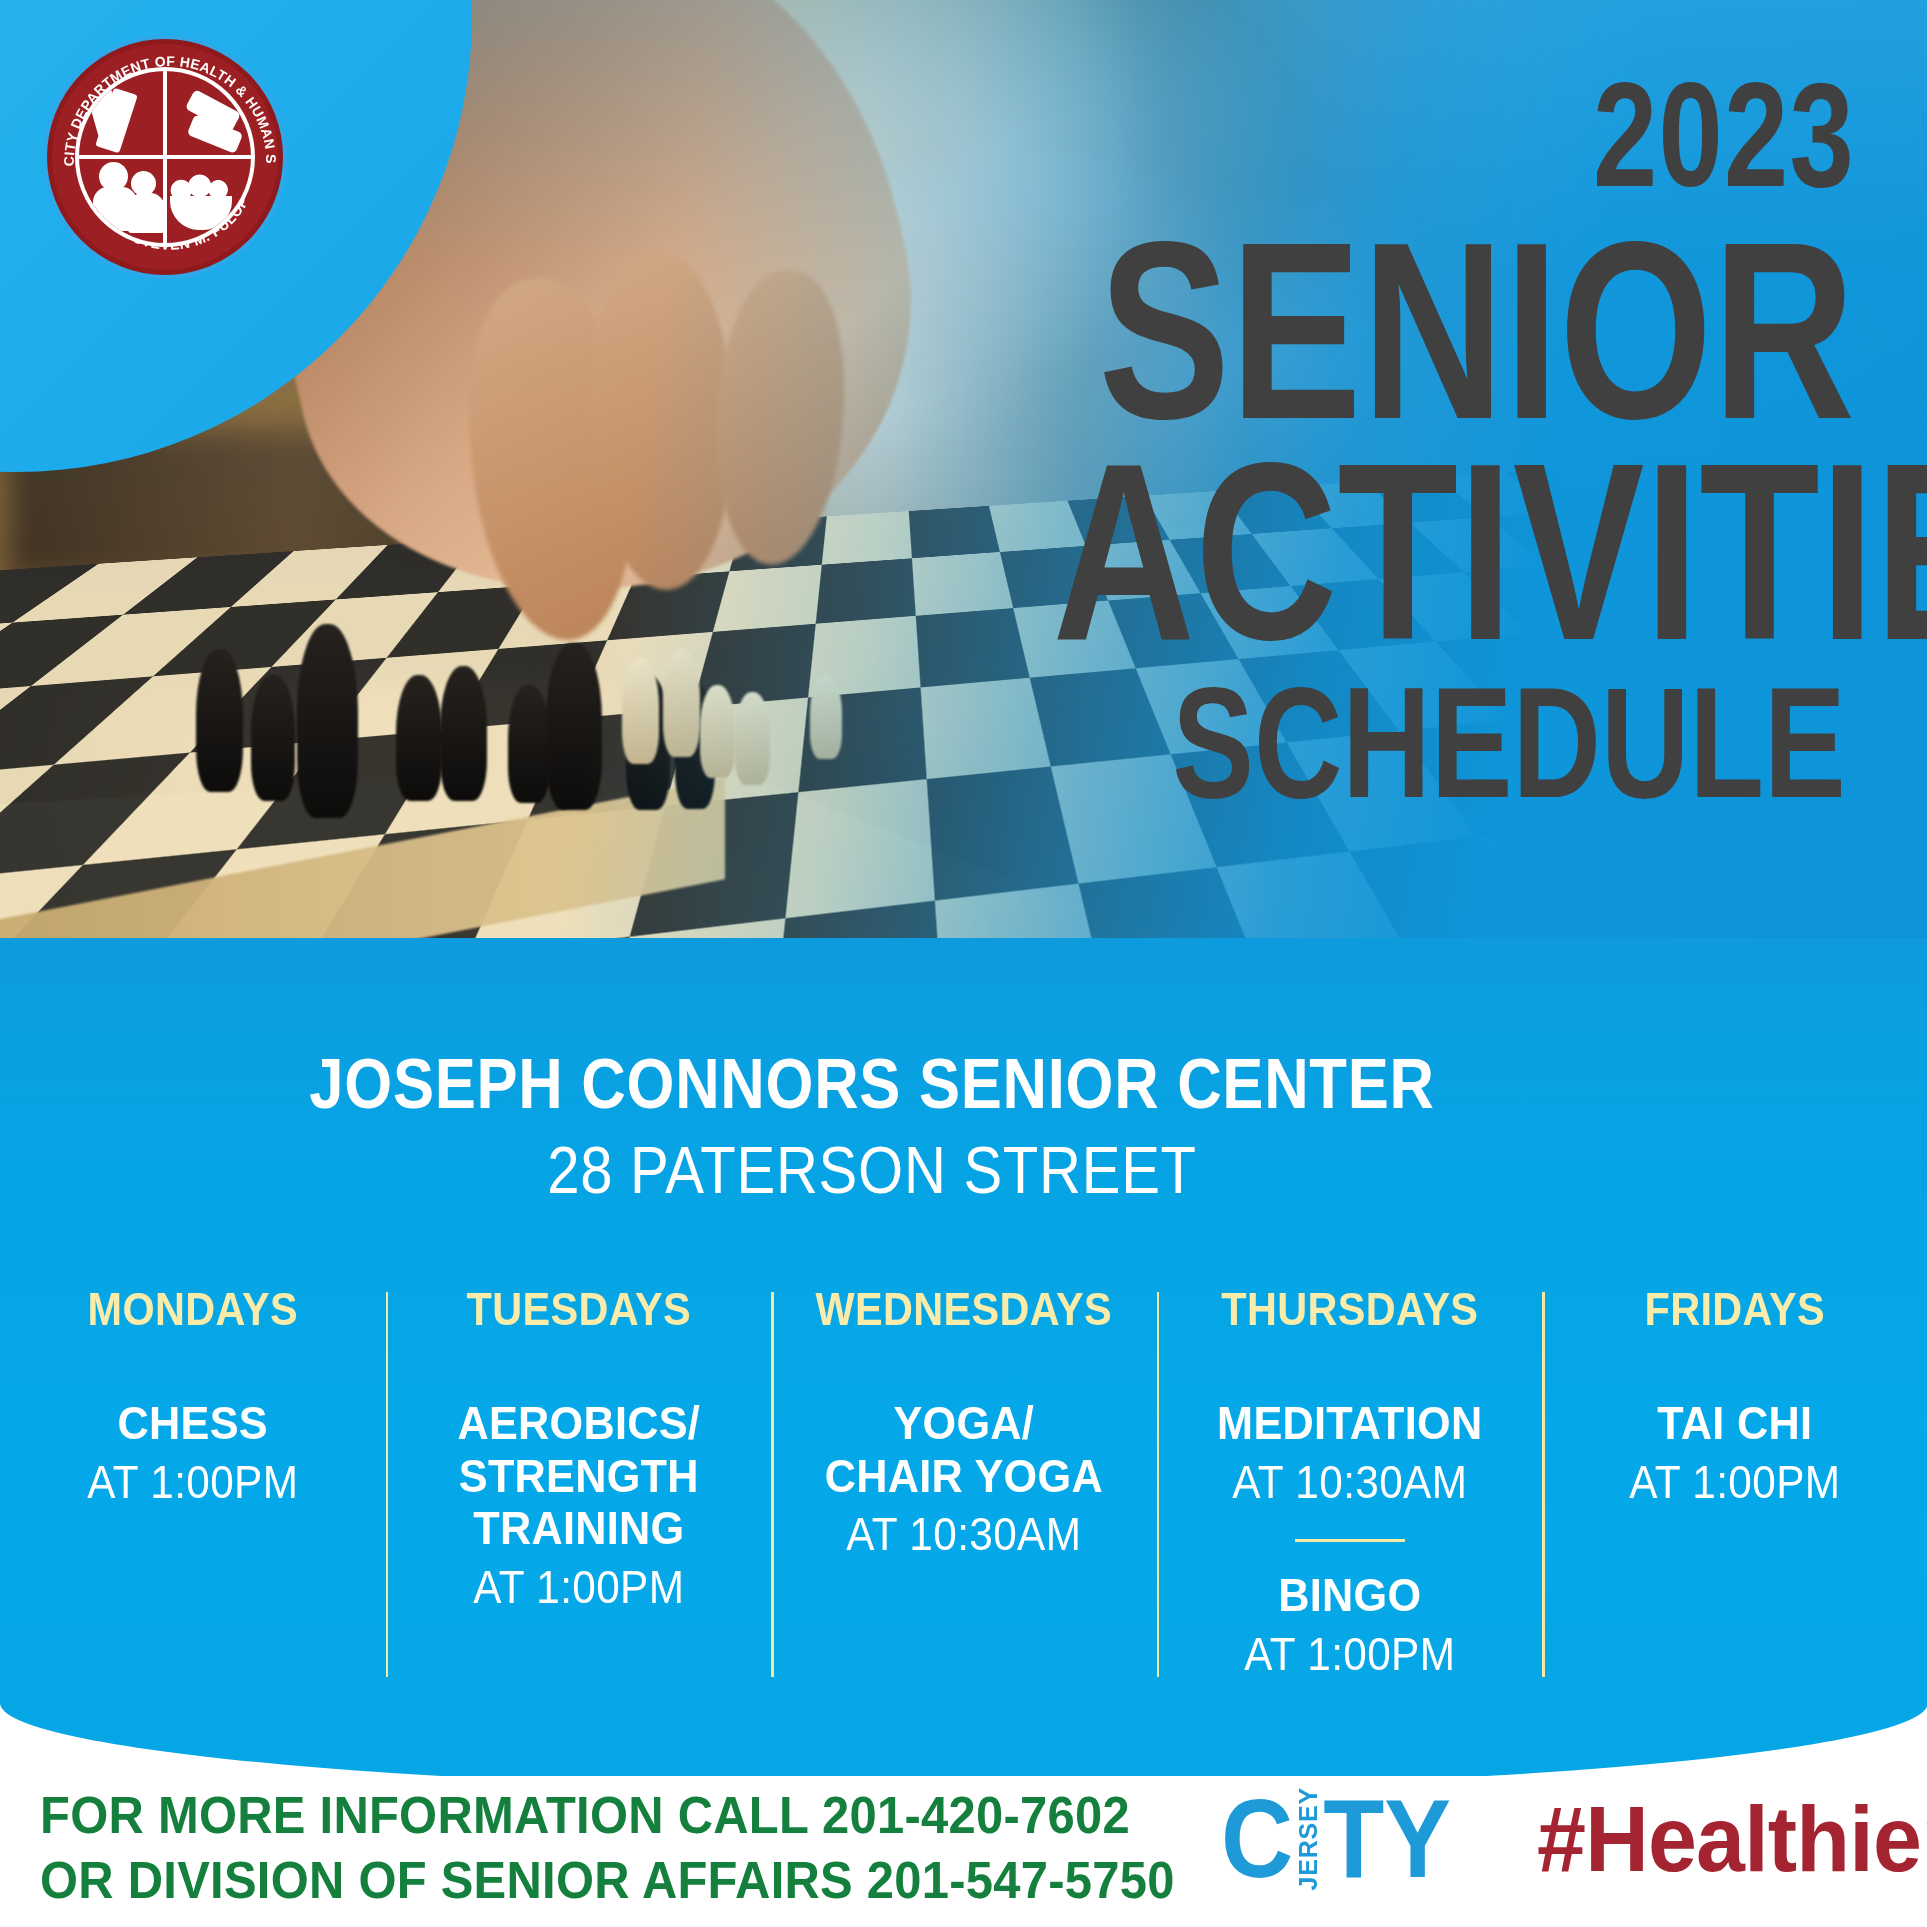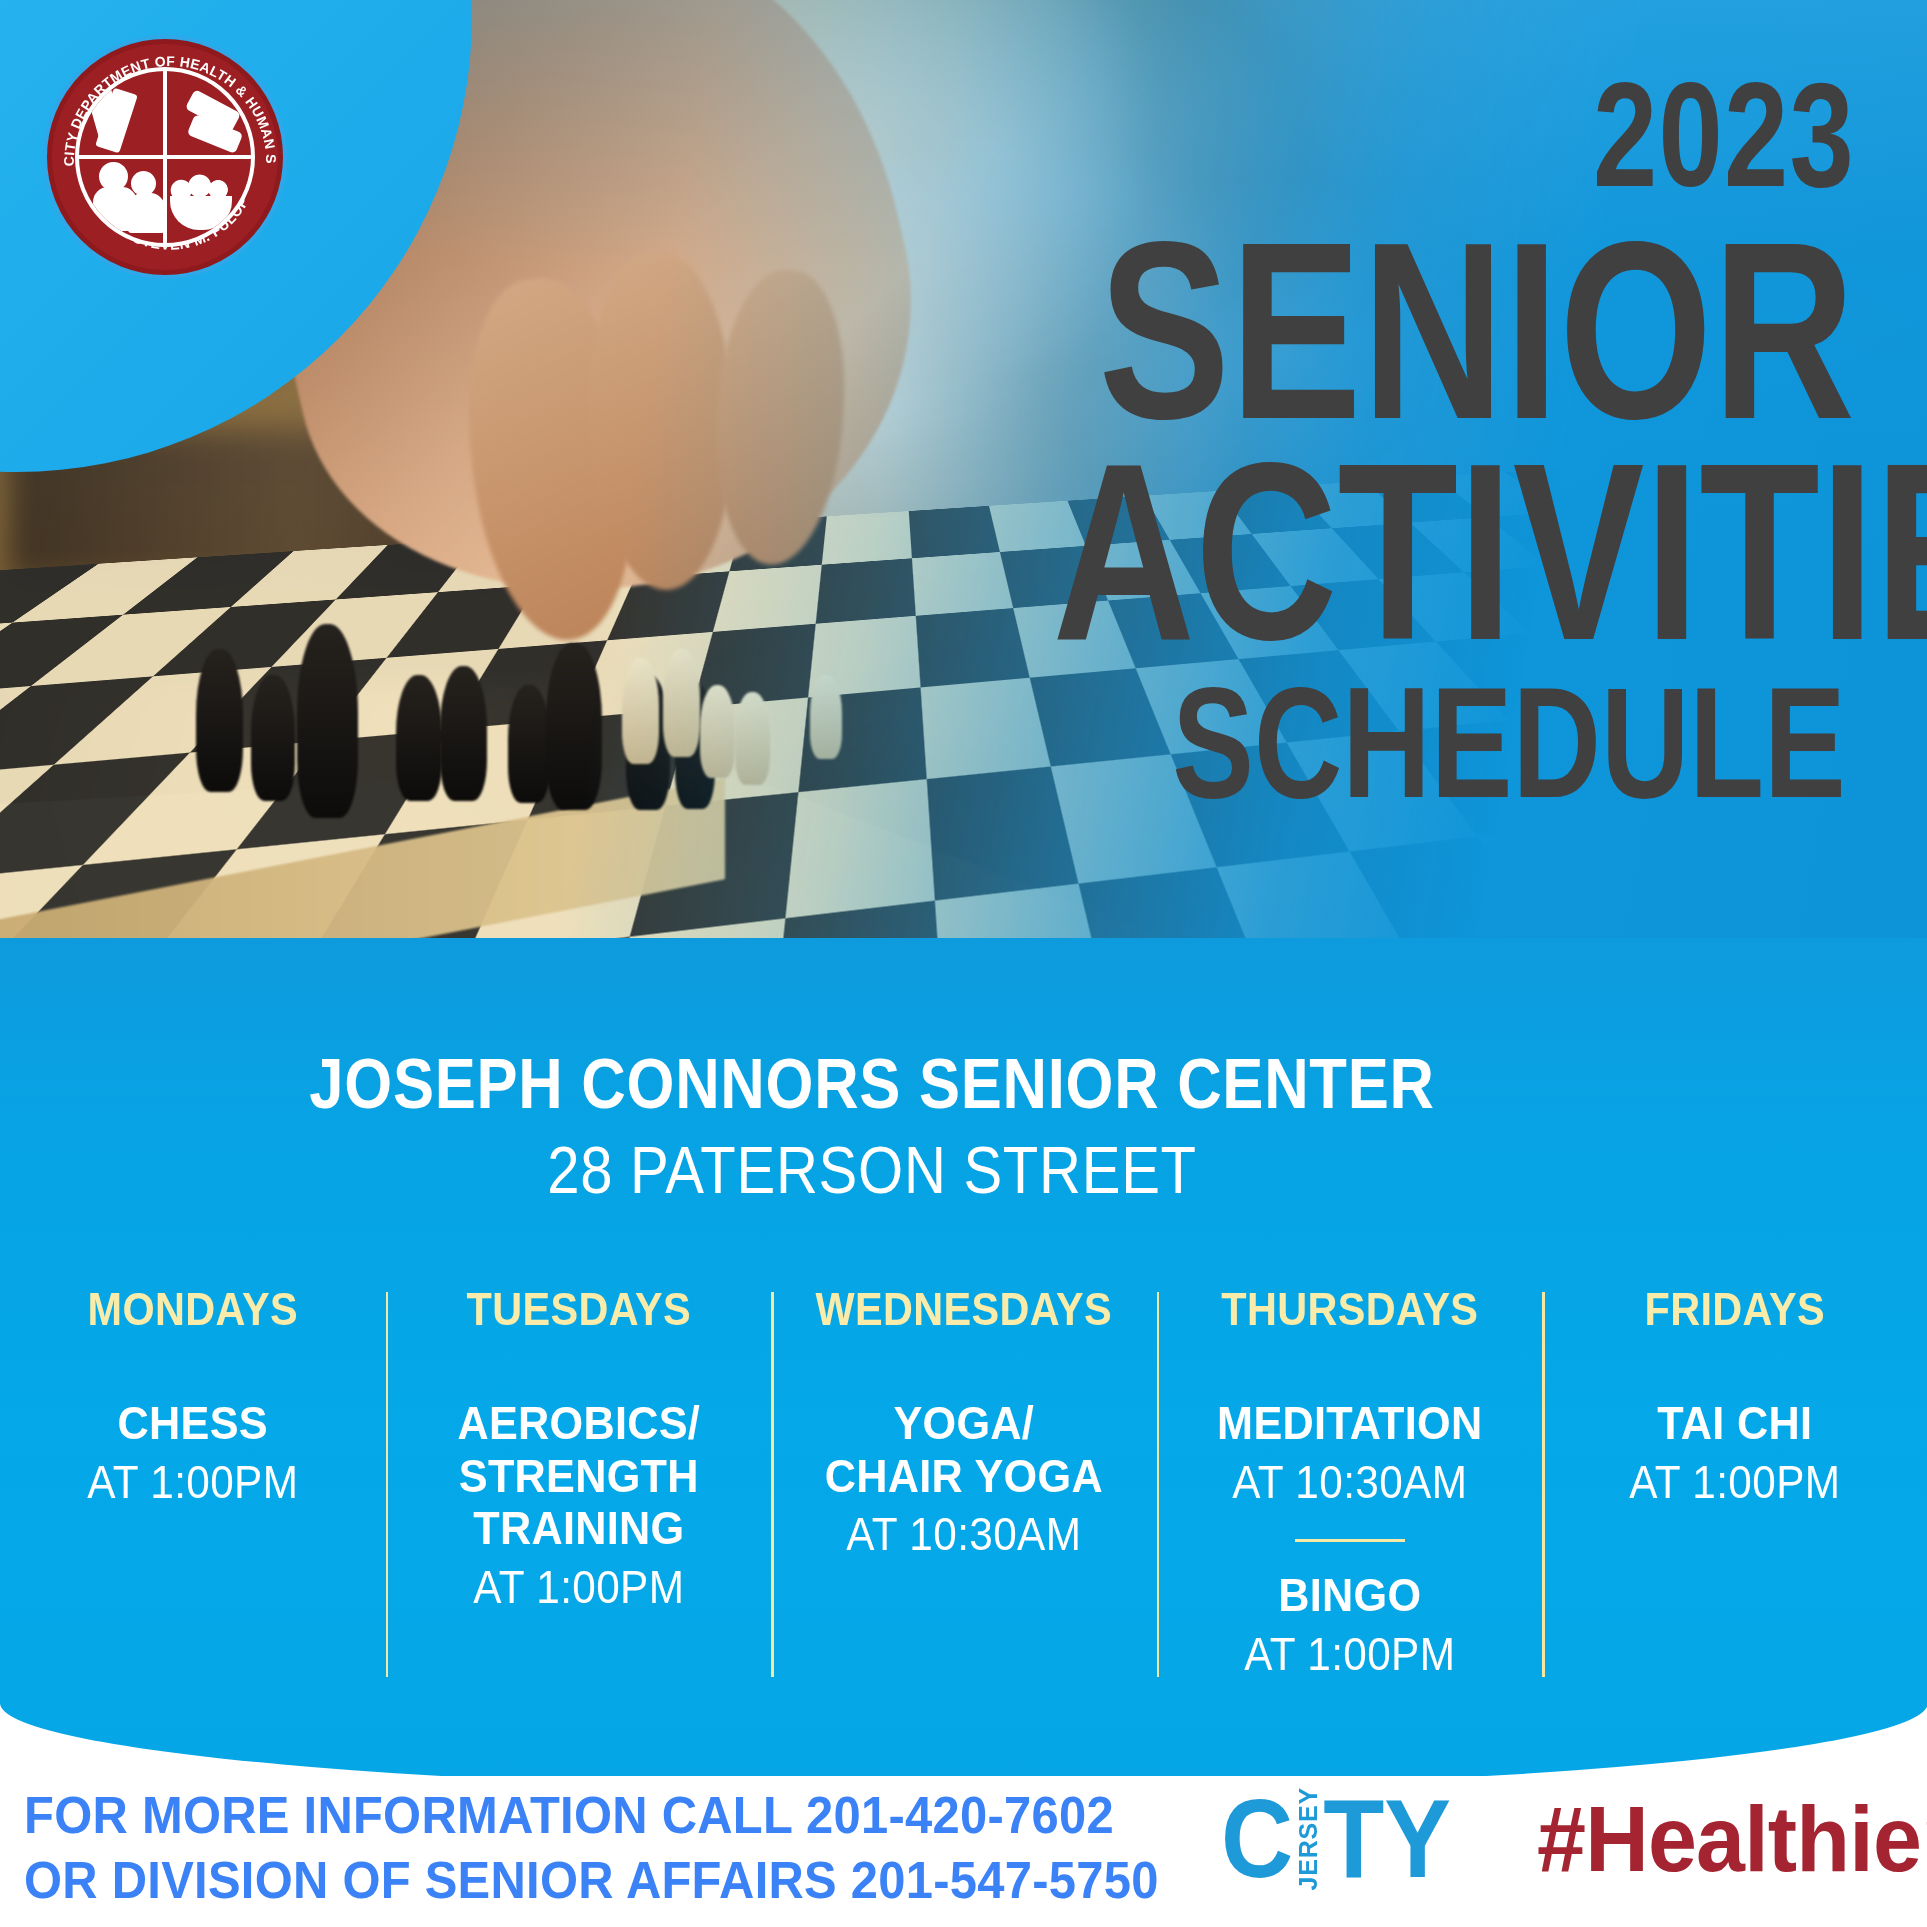--- a/index.html
+++ b/index.html
@@ -334,22 +334,22 @@
     margin:29px auto 27px auto;
   }
 
   
   .footer {
     position:absolute; left:0; bottom:0;
     width:1928px; height:152px;
     background:#ffffff;
   }
   .contact {
-    position:absolute; left:24px; top:6.7px;
-    color:#3b82f6; font-weight:bold;
+    position:absolute; left:40px; top:6.7px;
+    color:#15803d; font-weight:bold;
     font-size:52px; line-height:1.26;
     letter-spacing:0.3px;
   }
   .contact span { display:block; transform:scaleX(.94); transform-origin:0 50%; }
 
   .jclogo {
     position:absolute; left:1221px; top:11.8px;
     display:flex; align-items:center; height:101px;
   }
   .jc-c, .jc-ty {

